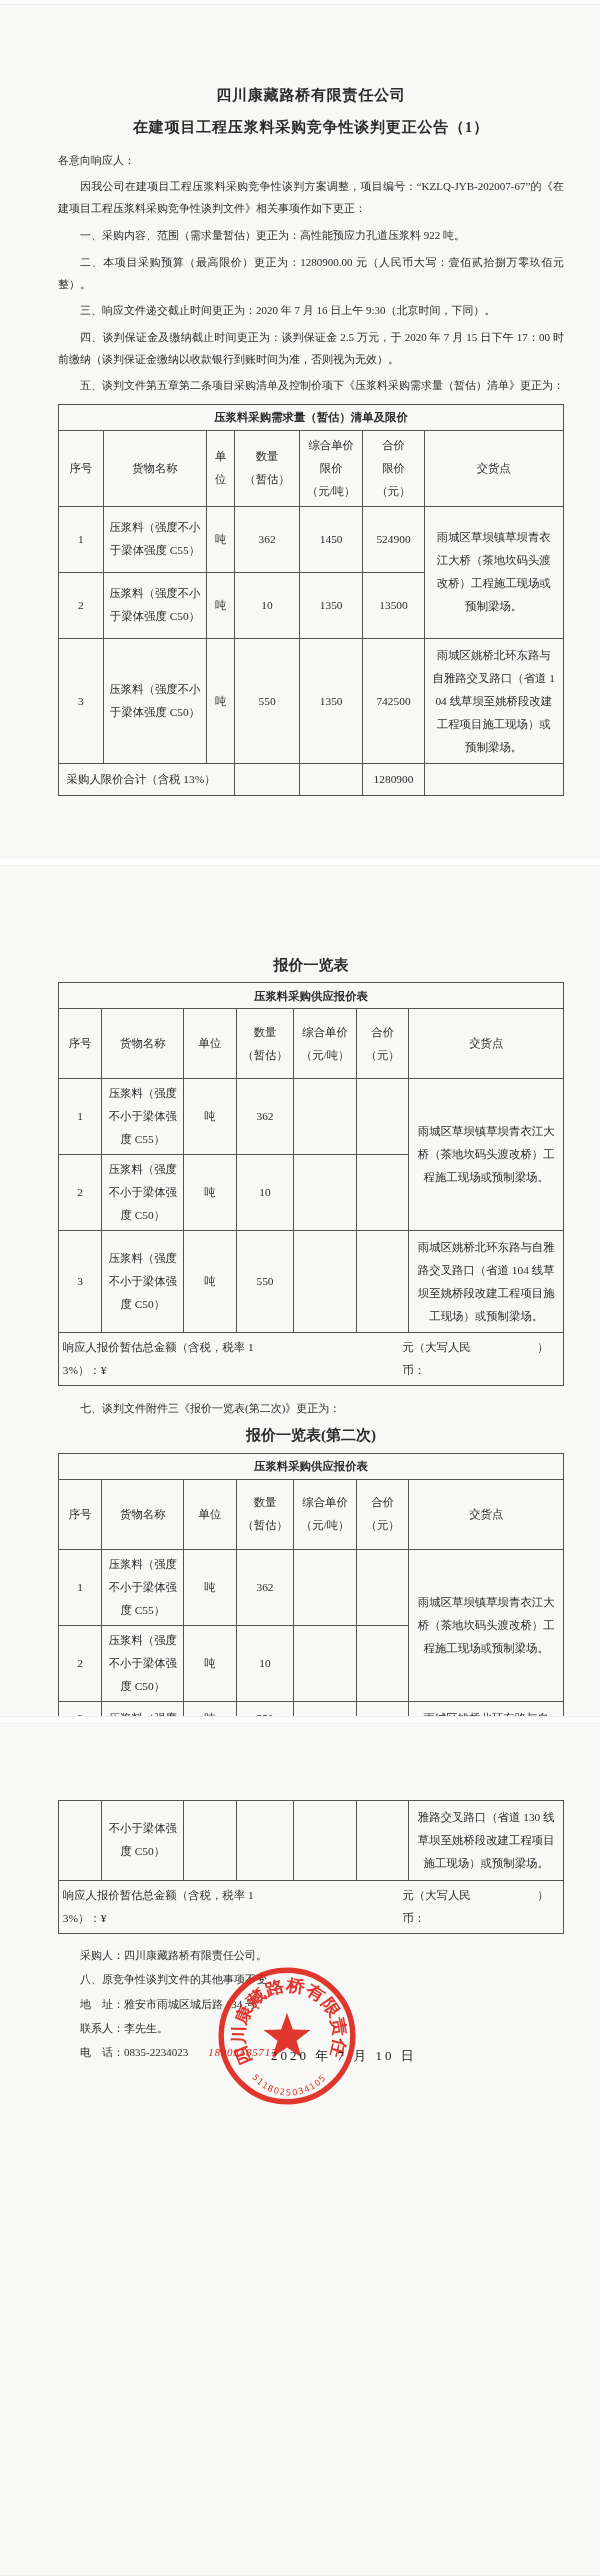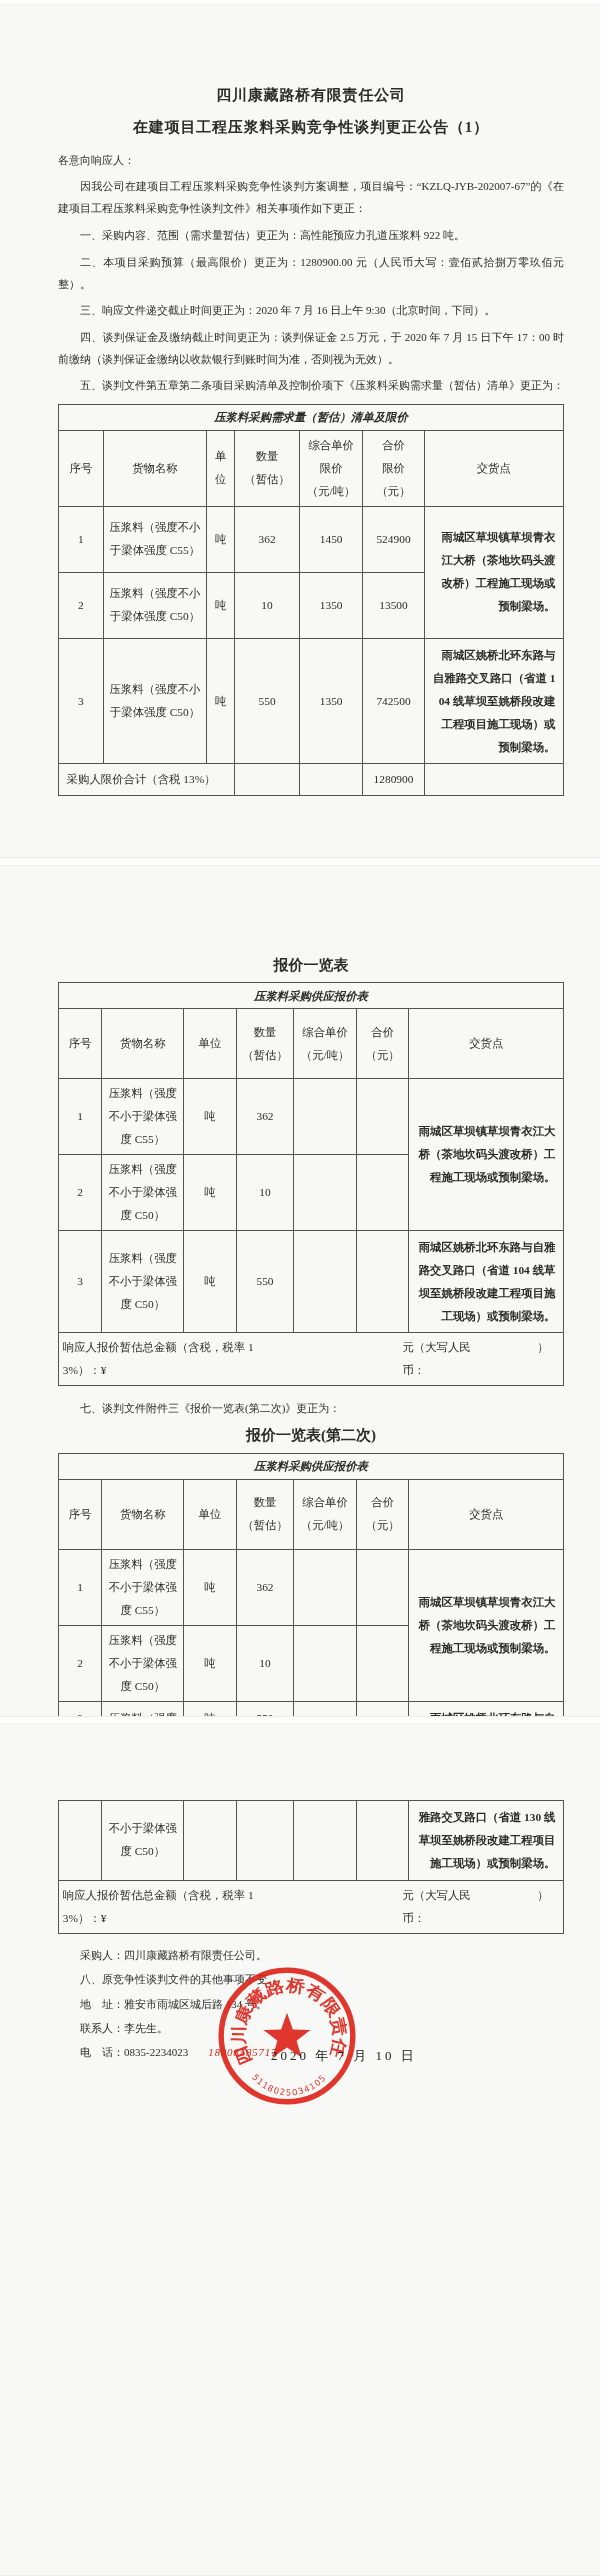--- a/index.html
+++ b/index.html
@@ -17,24 +17,24 @@
 
   .doc-title { text-align: center; font-size: 15px; font-weight: bold; line-height: 20px; margin-bottom: 12px; letter-spacing: 0.8px; }
   .doc-title.second { }
   .para { font-size: 11px; line-height: 22px; margin-bottom: 4.6px; text-align: justify; }
   .para.indent { text-indent: 2em; }
 
   .tbl-outer-title { text-align: center; font-size: 15px; font-weight: bold; line-height: 20px; margin: 6px 0 7.6px 0; }
 
   table.tbl { width: 100%; border-collapse: collapse; table-layout: fixed; margin-top: 7.6px; background: transparent; }
   table.tbl td { border: 0.8px solid #55534f; font-size: 11.4px; line-height: 23px; text-align: center; vertical-align: middle; padding: 3px 3.8px; word-break: break-all; }
-  table.tbl td.tbl-title { font-weight: 600; height: 26px; line-height: 20px; padding: 2.3px; font-style: italic; }
+  table.tbl td.tbl-title { font-weight: 600; height: 26px; line-height: 20px; padding: 2.3px; }
   table.tbl tr.hdr td { white-space: pre-line; height: 70px; }
   table.tbl td.left { text-align: left; padding-left: 7.6px; }
-  table.tbl td.delivery { text-align: right; padding: 4.6px 7.6px; font-weight: bold; }
+  table.tbl td.delivery { text-align: center; padding: 4.6px 7.6px; }
   
   .t1 col.c-no    { width: 8.9%; }
   .t1 col.c-name  { width: 20.4%; }
   .t1 col.c-unit  { width: 5.6%; }
   .t1 col.c-qty   { width: 12.8%; }
   .t1 col.c-price { width: 12.6%; }
   .t1 col.c-amt   { width: 12.1%; }
   .t1 col.c-dlv   { width: 27.6%; }
   .t1 tr.r1 td, .t1 tr.r2 td { height: 66px; }
   .t1 tr.r3 td { height: 85px; }

